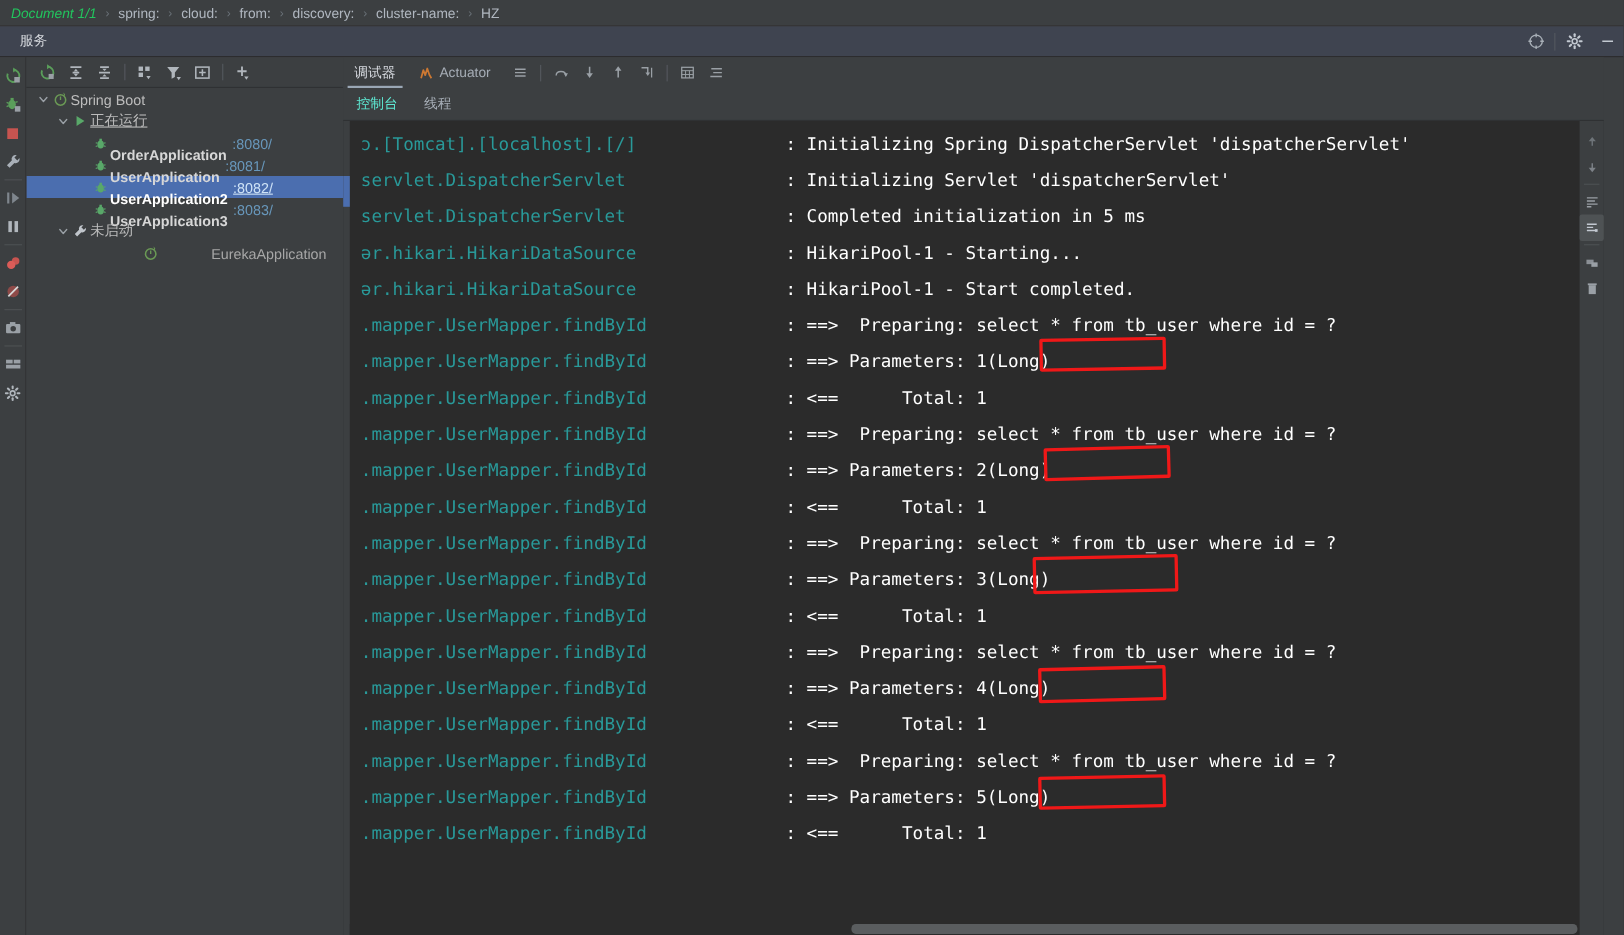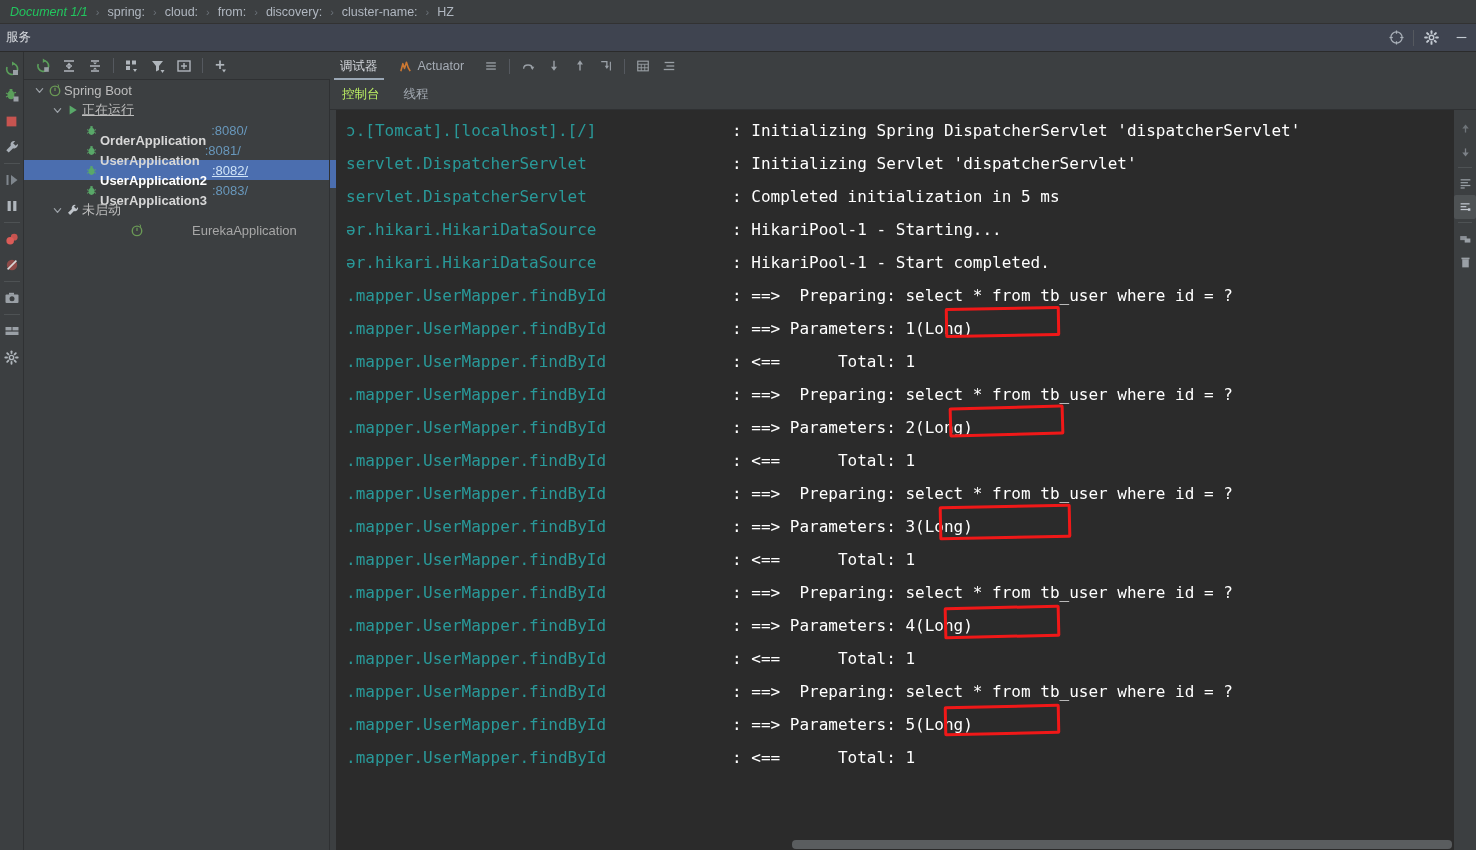--- a/index.html
+++ b/index.html
@@ -27,21 +27,21 @@
   }
 
   
   #services-header {
     position:absolute; left:0; top:24px; width:1476px; height:28px;
     background:#3f4450;
     display:flex; align-items:center;
     border-bottom:1px solid #2b2b2b;
   }
   #services-title {
-    margin-left:6px; font-size:12.5px; color:#d5d8dd;
+    margin-left:18px; font-size:12.5px; color:#d5d8dd;
   }
   #header-right-icons {
     margin-left:auto; display:flex; align-items:center; gap:0px;
     height:100%;
   }
   .hdr-icon {
     width:30px; height:28px; display:flex; align-items:center; justify-content:center;
   }
   .hdr-sep { width:1px; height:16px; background:#55595f; margin:0 2px; }
 
@@ -93,21 +93,21 @@
   .tree-label { color:#bcbcbc; }
   .tree-label.bold { font-weight:bold; color:#d7d7d7;margin-top:21px; }
   .tree-port { color:#6897bb; margin-left:5px; }
   .tree-row.selected .tree-port { color:#cfe3f7; text-decoration:underline; }
   .tree-row.selected .tree-label { color:#ffffff; }
   .tree-label.dim { color:#a7a7a7; }
   .tree-label.underline { text-decoration:underline; }
 
   
   #main-area {
-    position:absolute; left:330px; top:52px; width:1146px; height:710px;
+    position:absolute; left:312px; top:52px; width:1146px; height:710px;
     background:#3c3f41;
   }
   #tab-row {
     position:absolute; left:0; top:0; width:1146px; height:28px;
     display:flex; align-items:center;
     background:#3c3f41;
   }
   .tab {
     height:28px; display:flex; align-items:center; gap:5px;
     padding:0 10px; font-size:12.5px; color:#a5acb5;
@@ -125,21 +125,21 @@
   #subtab-row {
     position:absolute; left:0; top:28px; width:1146px; height:30px;
     display:flex; align-items:center;
     background:#3c3f41;
     border-bottom:1px solid #2f3133;
   }
   .subtab {
     height:30px; display:flex; align-items:center; padding:0 12px;
     font-size:12.5px; color:#a5acb5; position:relative;
   }
-  .subtab.active { color:#bef264; }
+  .subtab.active { color:#5eead4; }
 
   
   #console-wrap {
     position:absolute; left:0; top:58px; width:1146px; height:740px;
     background:#2b2b2b;
   }
   #console-leftgutter {
     position:absolute; left:0; top:0; width:6px; height:740px;
     background:#3c3f41;
   }

